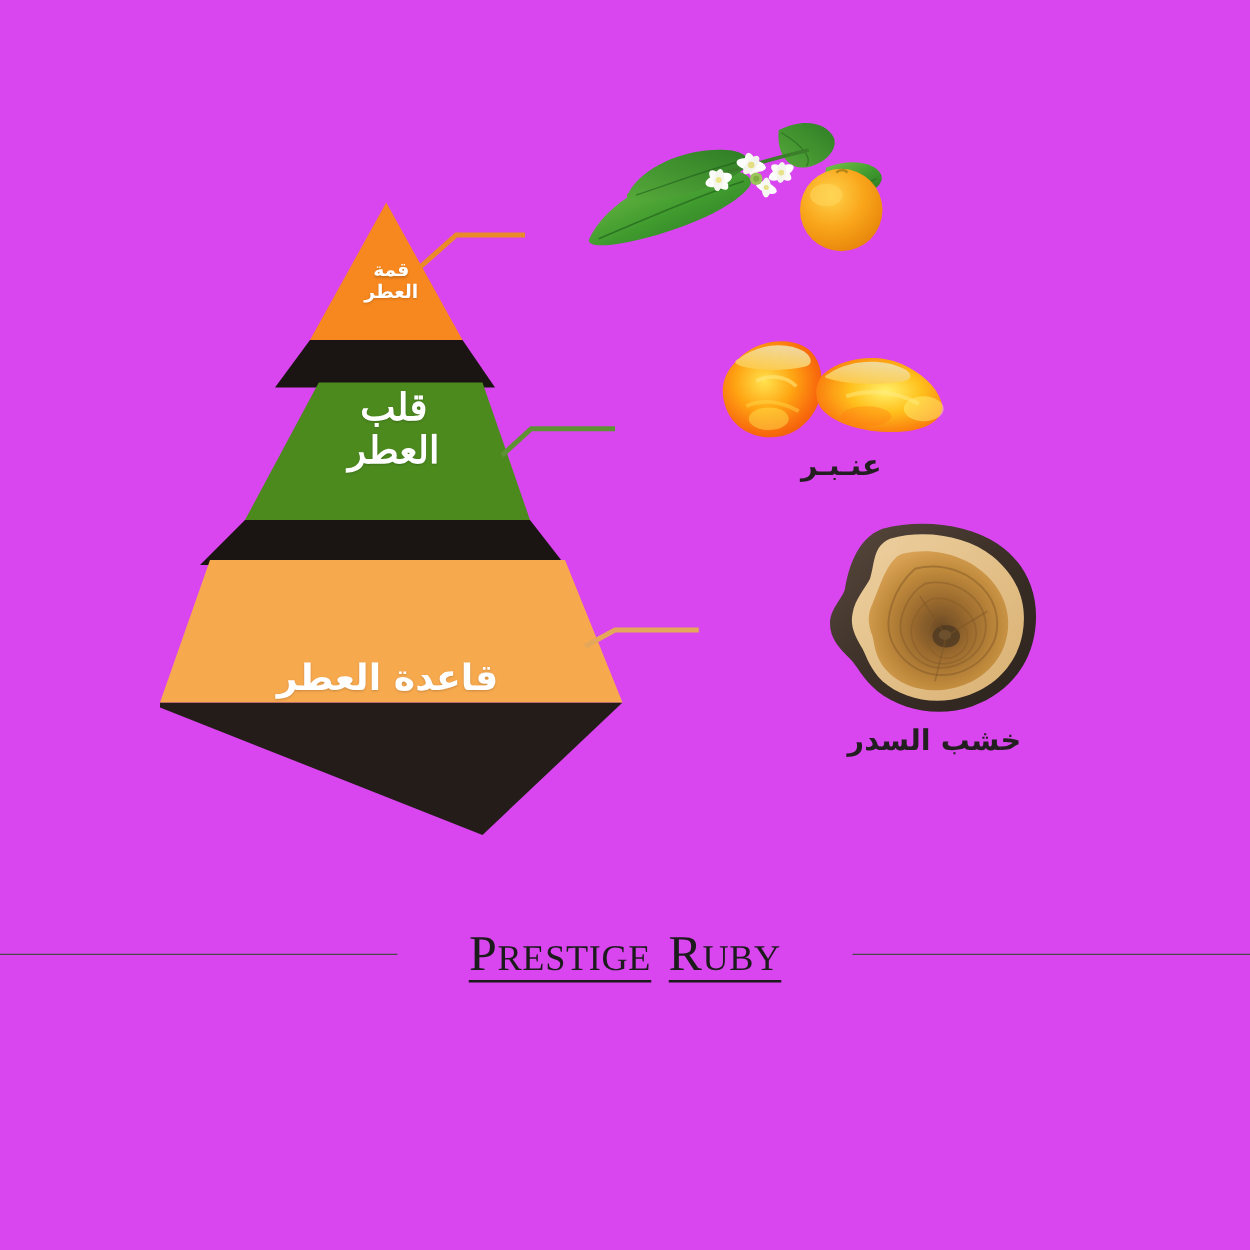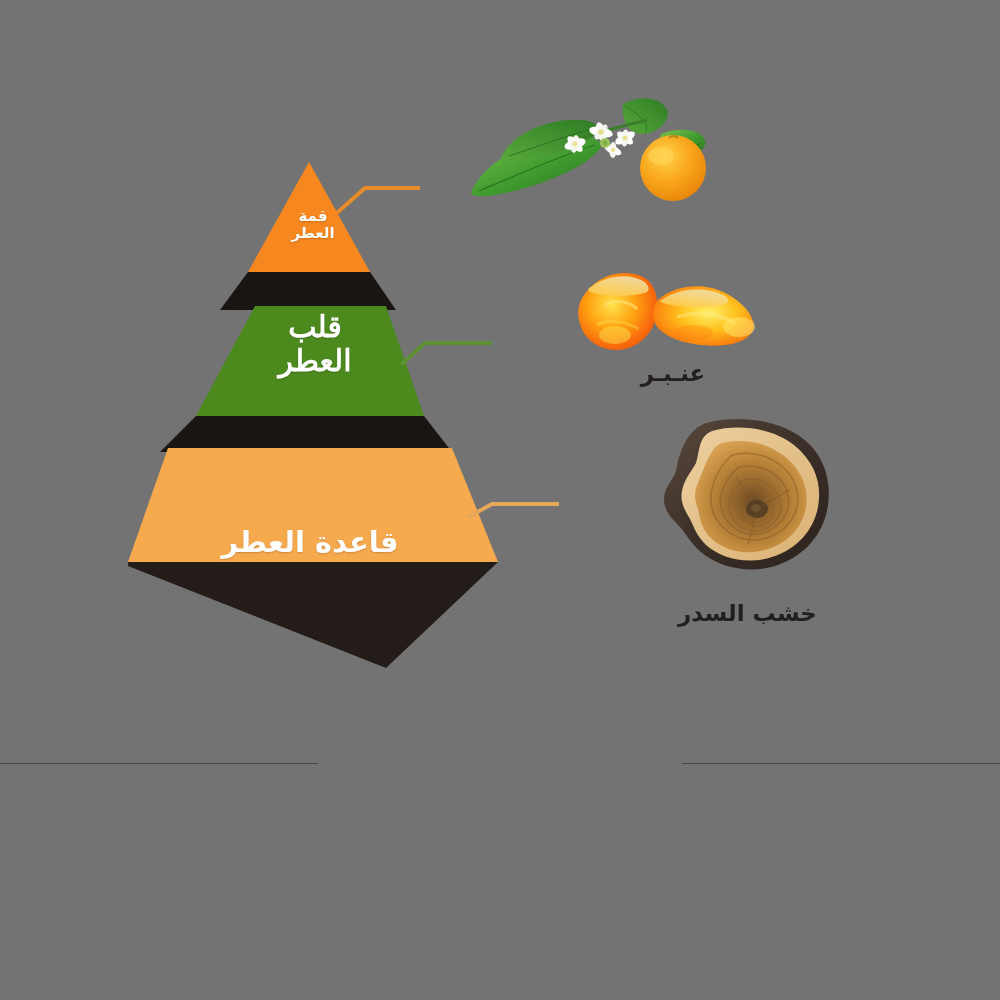--- a/index.html
+++ b/index.html
@@ -8,21 +8,21 @@
     padding: 0;
     background: #ffffff;
   }
   body {
     font-family: "DejaVu Sans", "Liberation Sans", sans-serif;
   }
   #stage {
     position: relative;
     width: 1000px;
     height: 1000px;
-    background: #737373;
+    background: #d946ef;
     overflow: hidden;
   }
 
   
   #pyramid {
     position: absolute;
     left: 0;
     top: 0;
     width: 1000px;
     height: 1000px;
@@ -73,21 +73,21 @@
     color: #231f20;
     font-weight: bold;
     font-size: 23px;
     white-space: nowrap;
   }
   #ing-0 { left: 455px; top: 88px;  width: 300px; height: 150px; }
   #ing-1 { left: 553px; top: 255px; width: 240px; height: 145px; }
   #ing-2 { left: 640px; top: 415px; width: 215px; height: 205px; }
   #ing-0 .ingredient-name { top: 113px; }
   #ing-1 .ingredient-name { top: 105px; }
-  #ing-2 .ingredient-name { top: 165px; margin-top: 20px; }
+  #ing-2 .ingredient-name { top: 165px; }
   .ingredient-art {
     position: absolute;
     left: 0;
     top: 0;
     width: 100%;
   }
 
   
   #brand {
     position: absolute;
@@ -316,15 +316,19 @@
         <path d="M117 94 L150 74"></path>
         <path d="M117 94 L108 130"></path>
       </g>
     </svg>
     <div class="ingredient-name">خشب السدر</div>
   </div>
 
   <div id="brand">
     <div id="brand-rule-left"></div>
     <div id="brand-rule-right"></div>
+    <div id="brand-wordmark">
+      <span class="brand-word"><span class="cap">P</span><span class="small">RESTIGE</span></span>
+      <span class="brand-word"><span class="cap">R</span><span class="small">UBY</span></span>
+    </div>
   </div>
 
 </div>
 
 </body></html>

